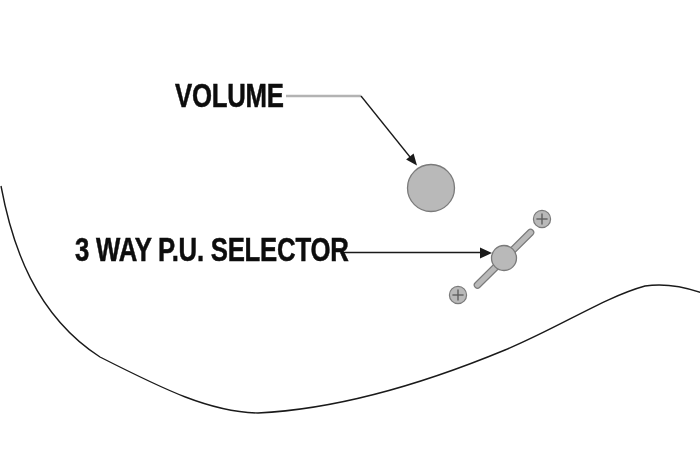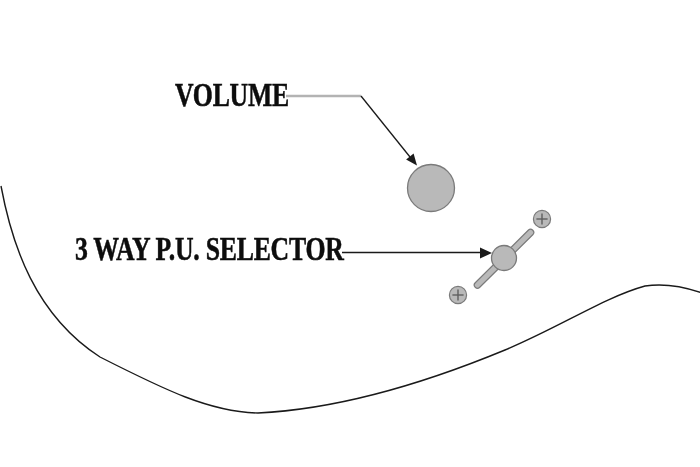--- a/index.html
+++ b/index.html
@@ -4,21 +4,21 @@
 <style>
   html, body {
     margin: 0;
     padding: 0;
   }
   #stage {
     position: relative;
     width: 700px;
     height: 467px;
     overflow: hidden;
-    font-family: Liberation Serif, serif;
+    font-family: Liberation Sans, sans-serif;
   }
   #artwork {
     position: absolute;
     left: 0;
     top: 0;
   }
   .callout-label {
     position: absolute;
     font-size: 33px;
     font-weight: 700;

